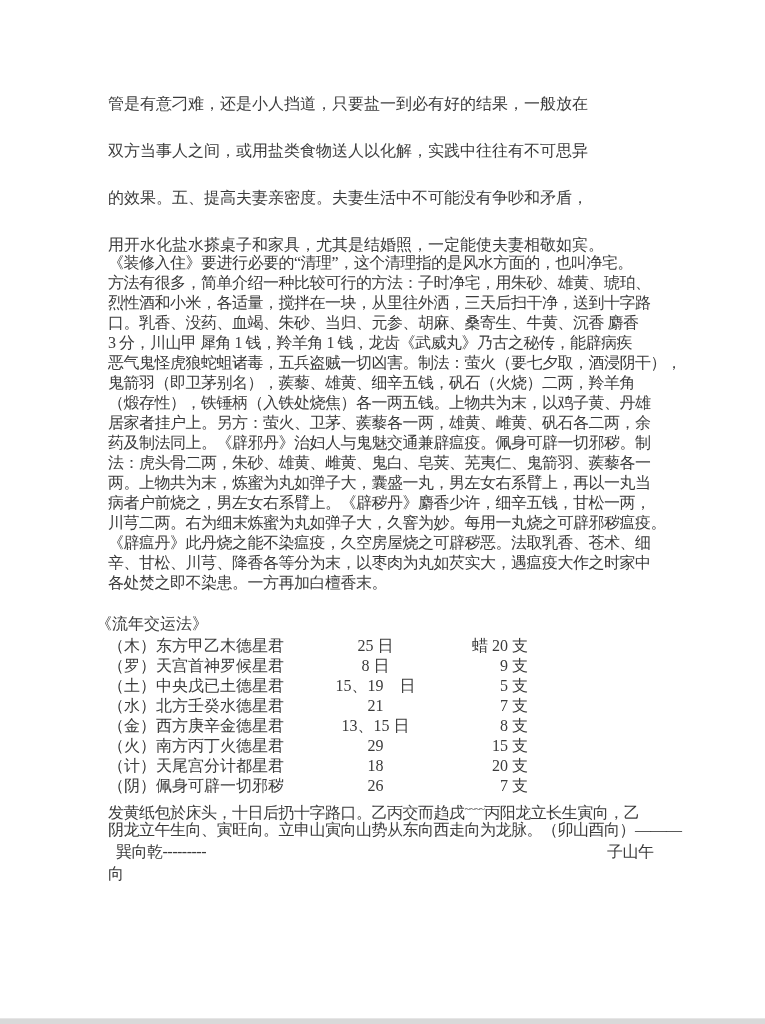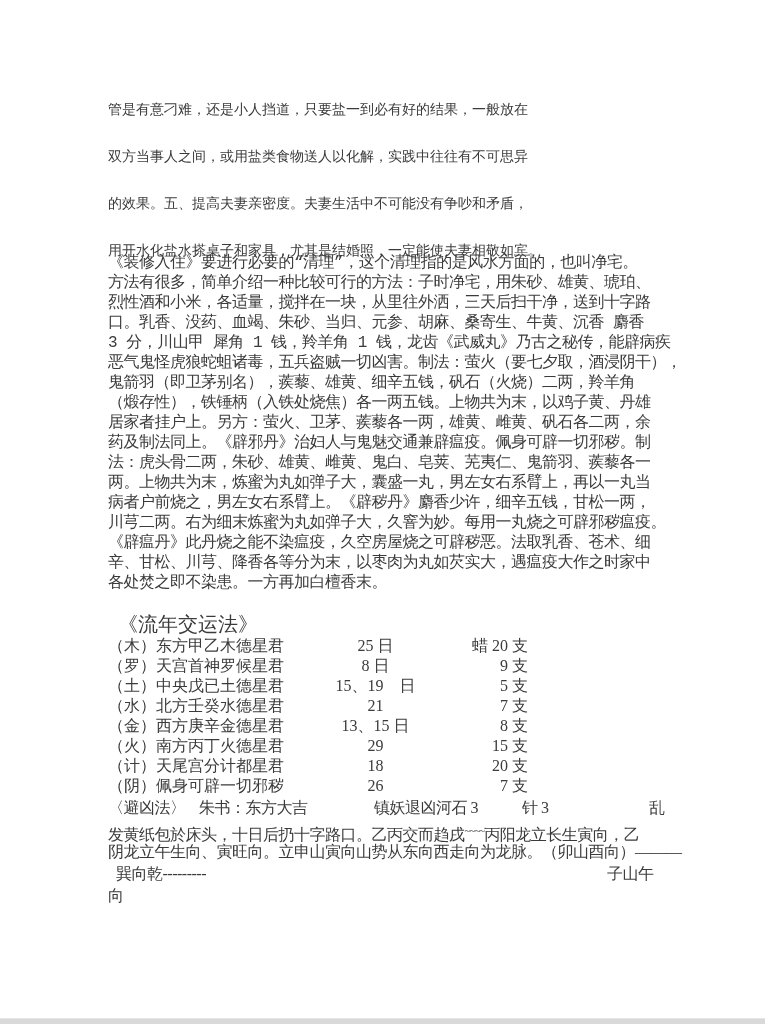--- a/index.html
+++ b/index.html
@@ -10,27 +10,27 @@
     overflow:hidden;
     font-family:"Liberation Serif","DejaVu Serif",serif;
     color:#3b3b3b;
   }
   .doc-page{position:absolute;inset:0;background:#ffffff;}
   .bottom-edge{
     position:absolute;left:0;right:0;bottom:0;height:5px;
     background:#d9d9d9;border-top:1px solid #e6e6e6;
   }
   
-  .p1{position:absolute;left:108px;top:86px;width:560px;font-size:14px;}
+  .p1{position:absolute;left:108px;top:80px;width:560px;font-size:16px;}
   .p1 .line{height:47px;line-height:47px;white-space:nowrap;letter-spacing:0;}
   
   .p2{position:absolute;left:108px;top:253px;width:560px;font-size:16px;letter-spacing:-0.5px;}
-  .p2 .line{height:20px;line-height:20px;white-space:nowrap;font-family:Liberation Mono, monospace;}
+  .p2 .line{height:20px;line-height:20px;white-space:nowrap;}
   
-  .liunian-title{position:absolute;left:118px;top:614px;font-size:20px;height:20px;line-height:20px;}
+  .liunian-title{position:absolute;left:96px;top:614px;font-size:16px;height:20px;line-height:20px;}
   .liunian-table{position:absolute;left:108px;top:636px;font-size:16px;}
   .liunian-table .trow{display:flex;height:20px;line-height:20px;}
   .liunian-table .c1{width:215px;white-space:nowrap;}
   .liunian-table .c2{width:105px;display:flex;justify-content:center;white-space:nowrap;}
   .liunian-table .c3{width:100px;display:flex;justify-content:flex-end;white-space:nowrap;}
   
   .bixiong{position:absolute;left:108px;top:797px;width:580px;font-size:16px;letter-spacing:-0.5px;}
   .bixiong .bline{position:relative;height:22px;line-height:22px;white-space:nowrap;}
   .bixiong .seg{position:absolute;top:0;white-space:nowrap;}
   .squiggle{font-size:11px;vertical-align:6px;letter-spacing:-1px;}
@@ -106,27 +106,20 @@
       <span class="c3">20 支</span>
     </div>
     <div class="trow">
       <span class="c1">（阴）佩身可辟一切邪秽</span>
       <span class="c2">26</span>
       <span class="c3">7 支</span>
     </div>
   </div>
 
   <div class="bixiong">
-    <div class="bline">
-      <span class="seg" style="left:0">〈避凶法〉</span>
-      <span class="seg" style="left:91px">朱书：东方大吉</span>
-      <span class="seg" style="left:266px">镇妖退凶河石 3</span>
-      <span class="seg" style="left:414px">针 3</span>
-      <span class="seg" style="left:541px">乱</span>
-    </div>
     <div class="bline"><span>发黄纸包於床头，十日后扔十字路口。乙丙交而趋戌</span><span class="squiggle">~~~~</span><span>丙阳龙立长生寅向，乙</span></div>
     <div class="bline">阴龙立午生向、寅旺向。立申山寅向山势从东向西走向为龙脉。（卯山酉向）———</div>
     <div class="bline">
       <span class="seg" style="left:8px">巽向乾---------</span>
       <span class="seg" style="left:499px">子山午</span>
     </div>
     <div class="bline">向</div>
   </div>
 
   <div class="bottom-edge"></div>

